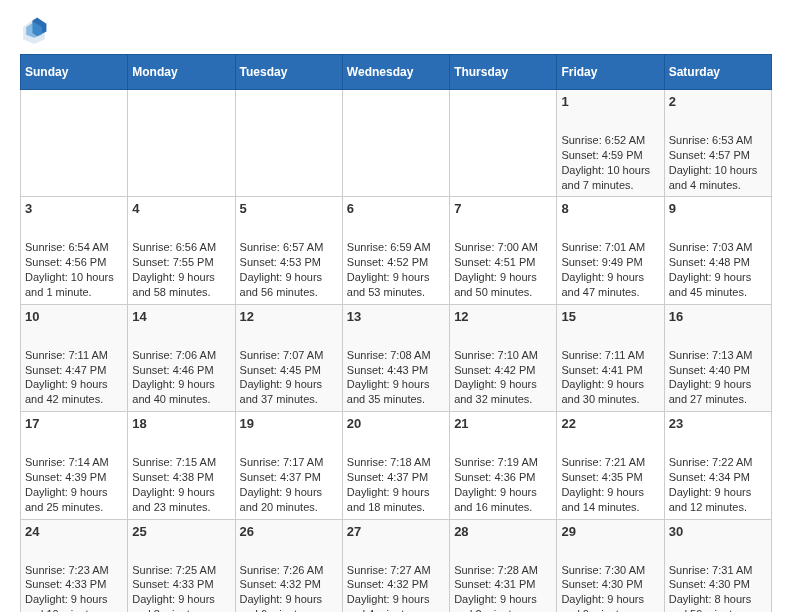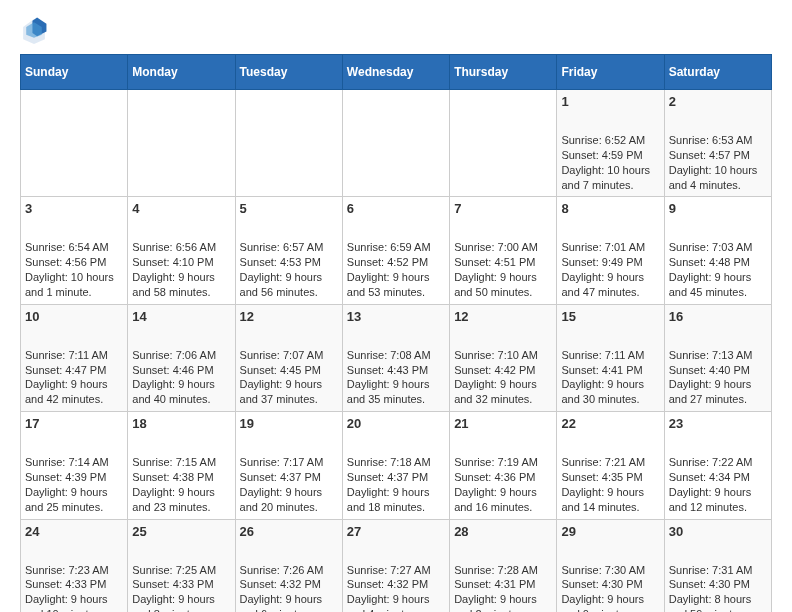--- a/index.html
+++ b/index.html
@@ -147,21 +147,21 @@
         <tr>
           <td>
             <span class="day-number">3</span>
             <div class="day-info">Sunrise: 6:54 AM
 Sunset: 4:56 PM
 Daylight: 10 hours and 1 minute.</div>
           </td>
           <td>
             <span class="day-number">4</span>
             <div class="day-info">Sunrise: 6:56 AM
-Sunset: 4:10 PM
+Sunset: 7:55 PM
 Daylight: 9 hours and 58 minutes.</div>
           </td>
           <td>
             <span class="day-number">5</span>
             <div class="day-info">Sunrise: 6:57 AM
 Sunset: 4:53 PM
 Daylight: 9 hours and 56 minutes.</div>
           </td>
           <td>
             <span class="day-number">6</span>

